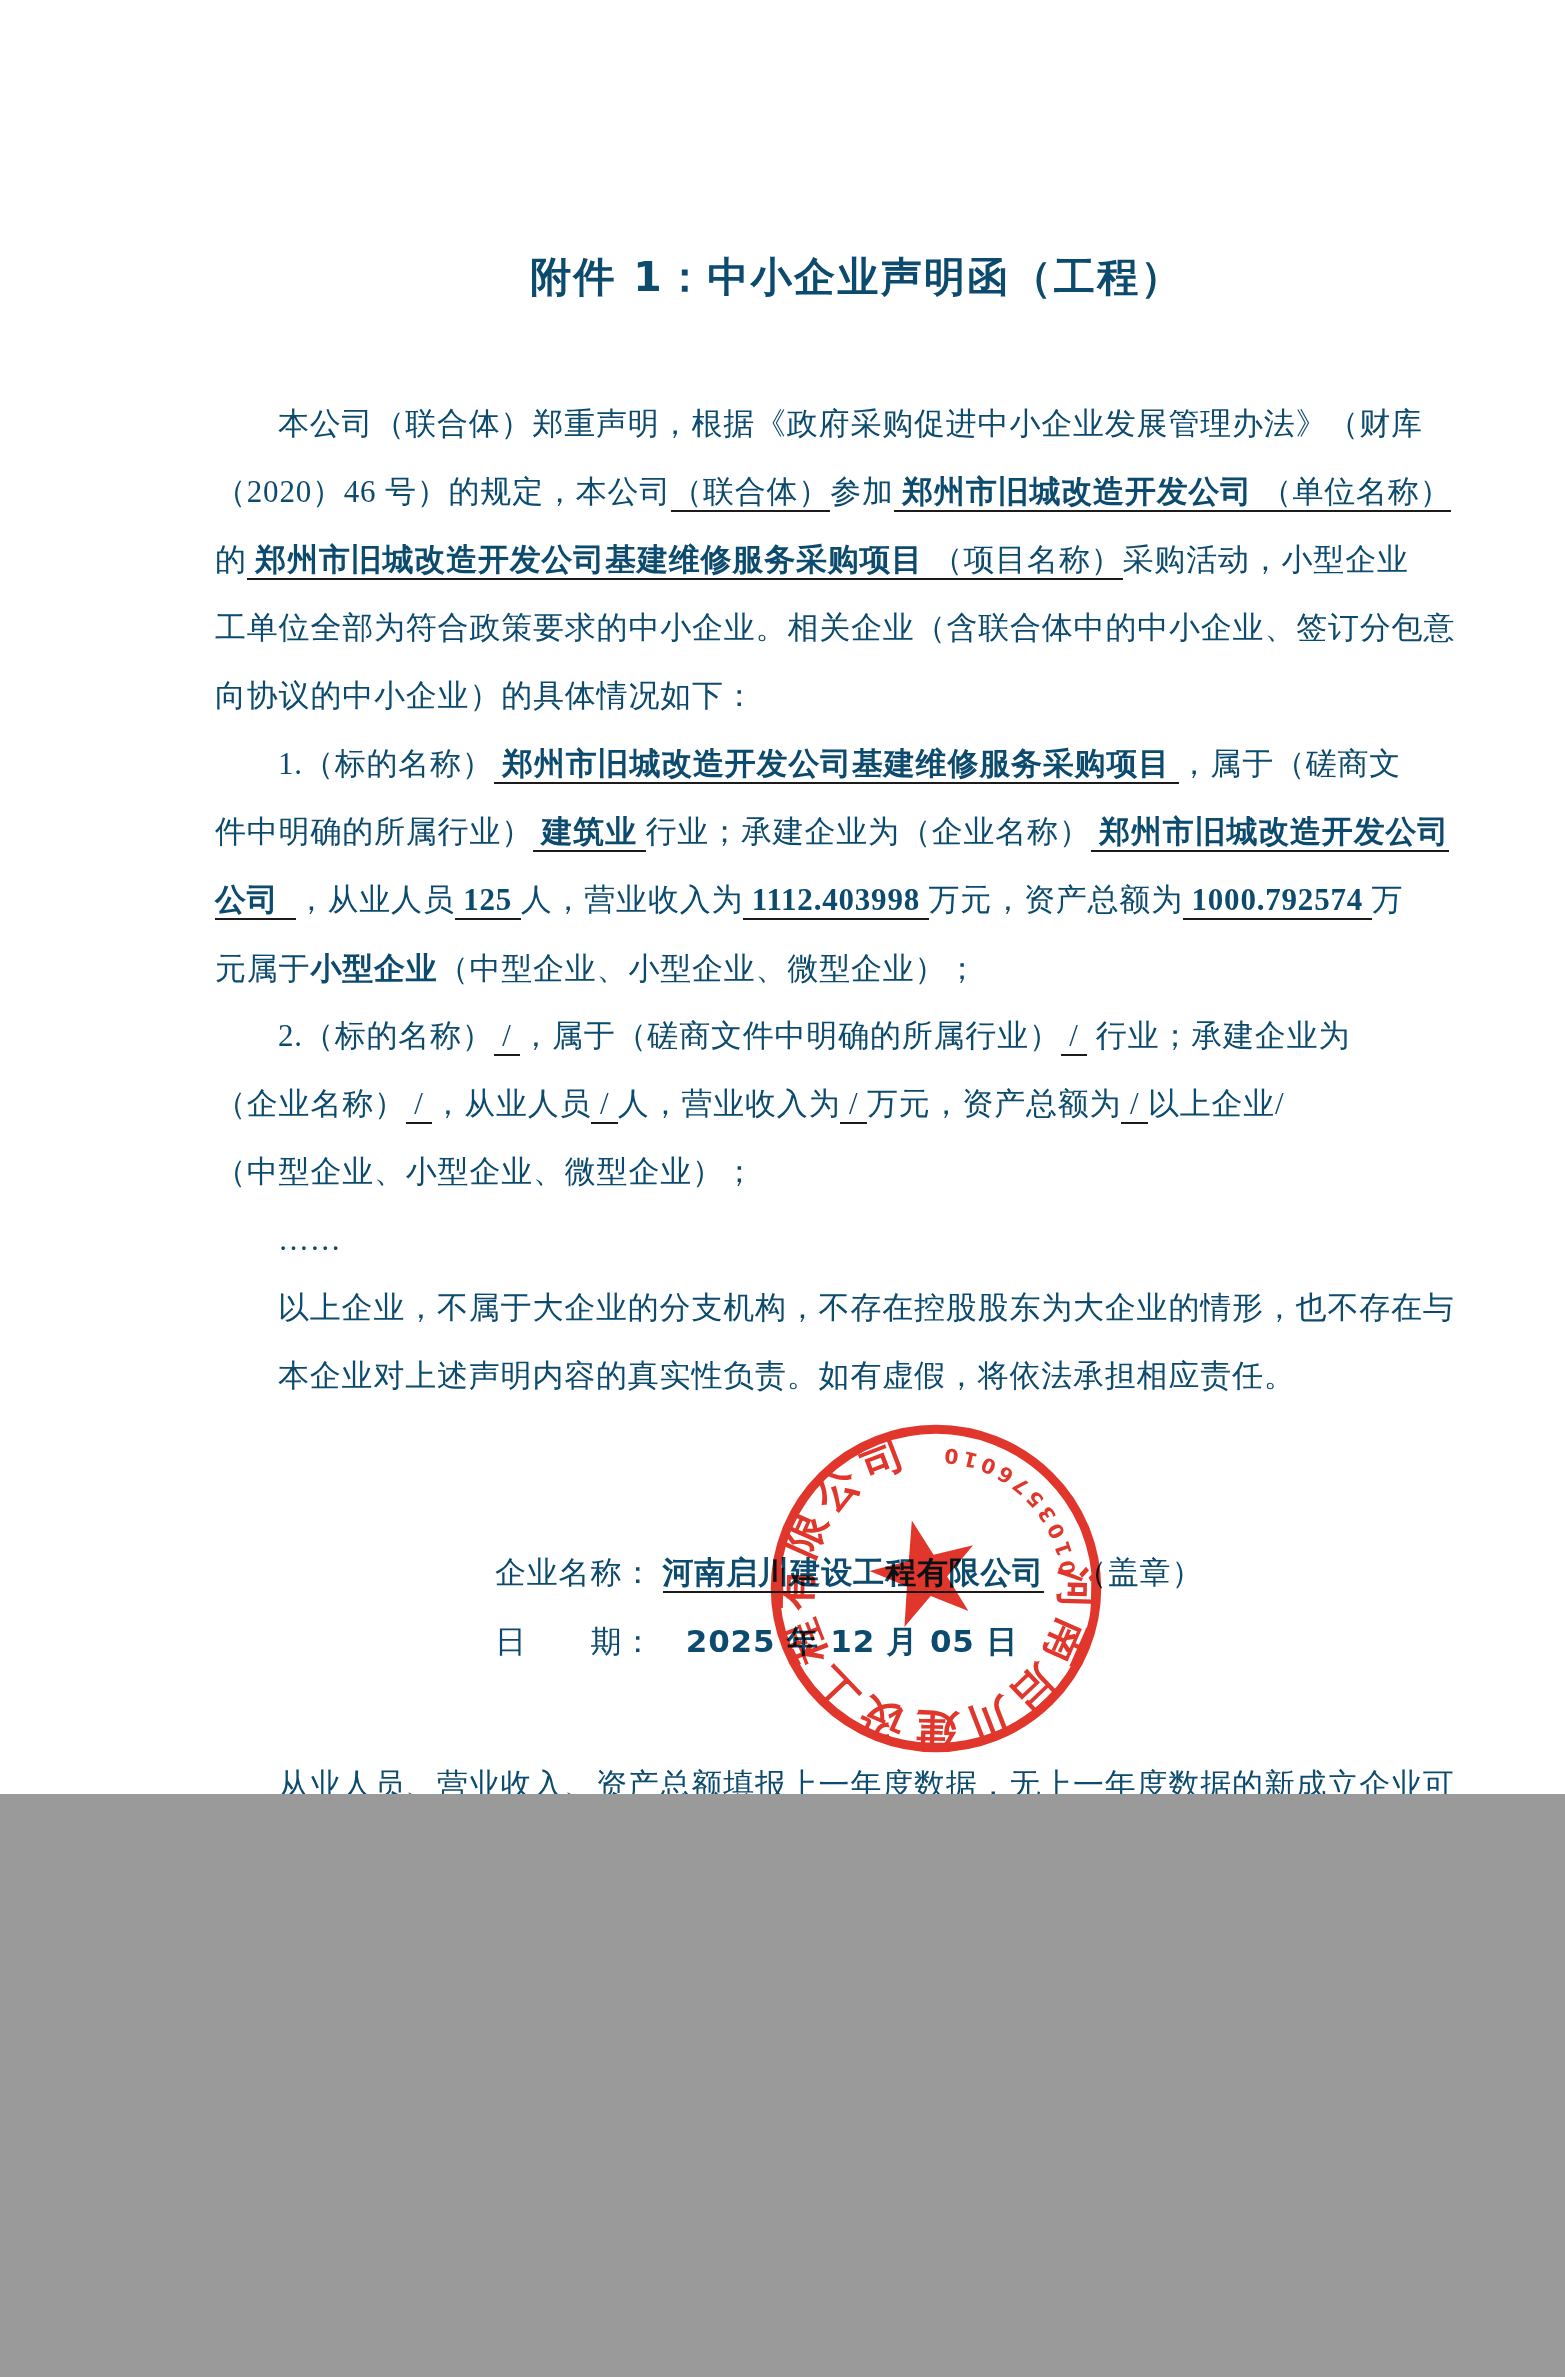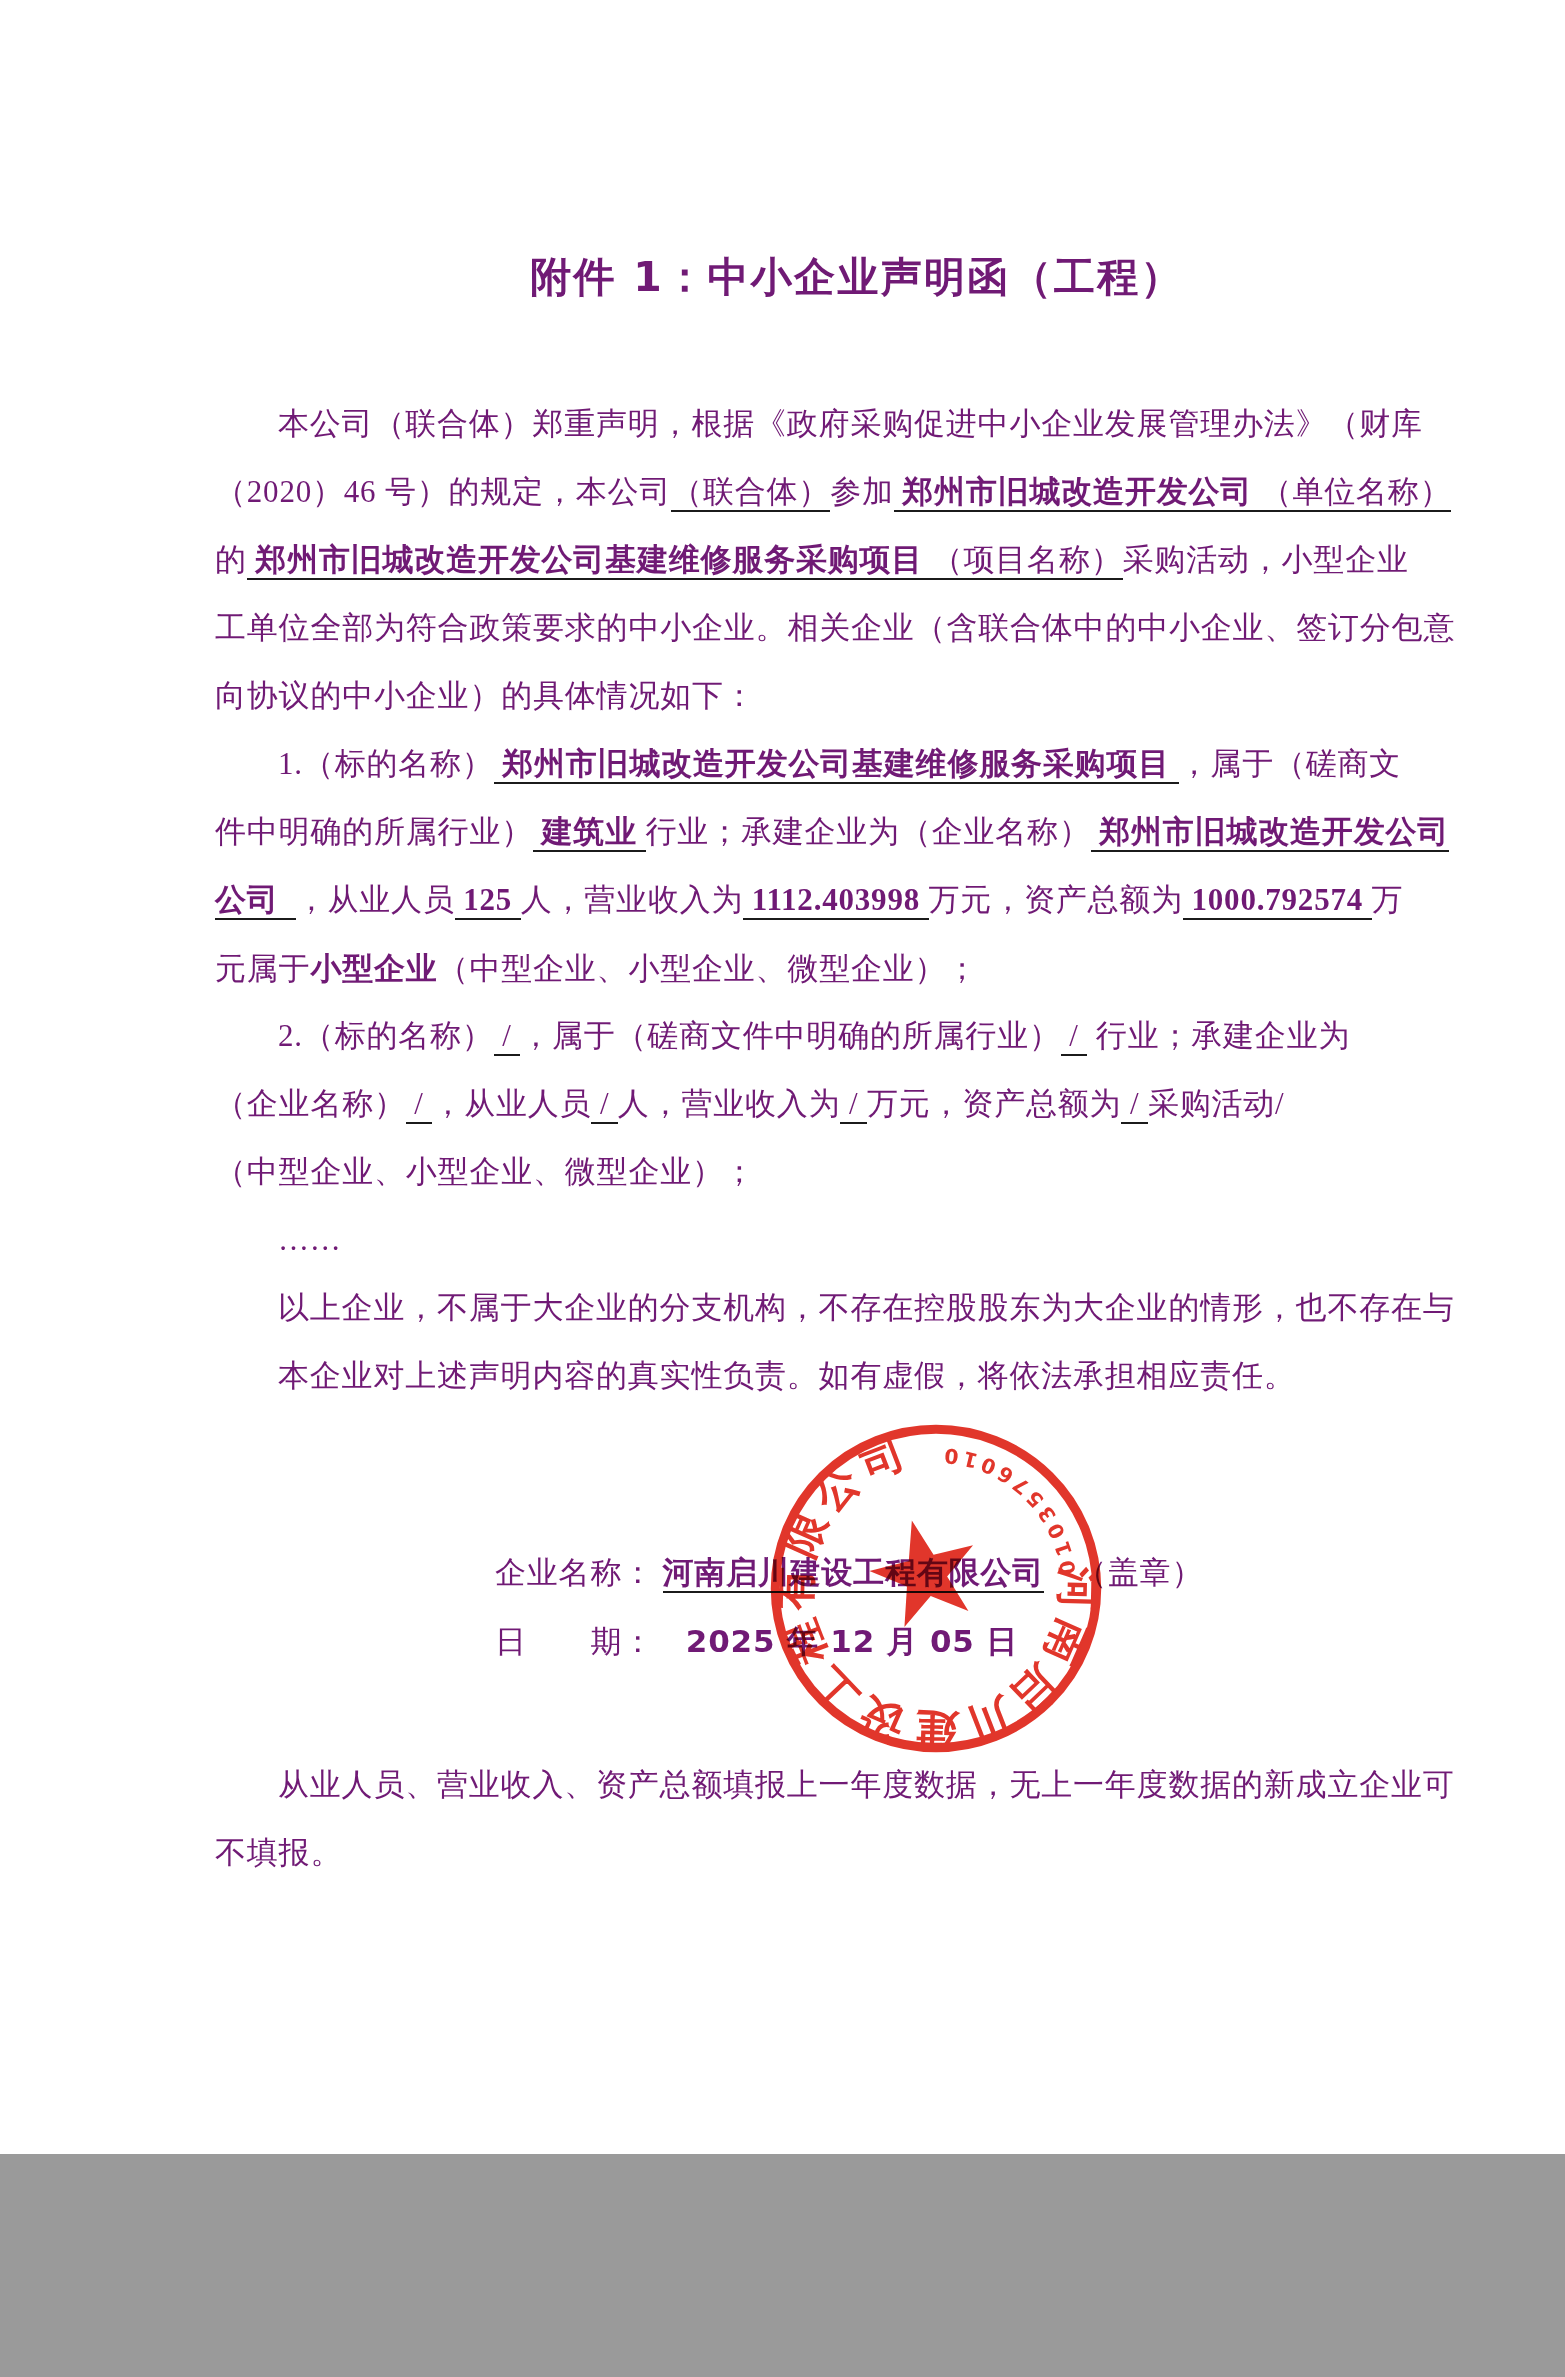--- a/index.html
+++ b/index.html
@@ -1,18 +1,18 @@
 <!DOCTYPE html>
 <html lang="zh" style="font-size:12px"><head>
 <meta charset="utf-8">
 <style>
   html,body{margin:0;padding:0;background:#9a9a9a;}
   .page{
-    position:relative;width:1566px;height:2154px;background:#ffffff;
-    font-family:"Liberation Serif","DejaVu Serif",serif;color:#701a75;
+    position:relative;width:1566px;height:1794px;background:#ffffff;
+    font-family:"Liberation Serif","DejaVu Serif",serif;color:#0c4a6e;
     overflow:hidden;margin:0 auto;
   }
   .title{
     position:absolute;left:215px;top:239px;width:1284px;height:76px;
     text-align:center;font-family:"DejaVu Sans","Liberation Sans",sans-serif;
     font-weight:800;font-size:41px;letter-spacing:2.3px;line-height:76px;
   }
   .bodylines{position:absolute;left:215px;top:390px;width:1284px;}
   .notelines{position:absolute;left:215px;top:1751px;width:1284px;font-family:Liberation Serif, serif;}
   .line{
@@ -54,21 +54,21 @@
       <div class="line indent"><span class="run">本公司（联合体）郑重声明，根据《政府采购促进中小企业发展管理办法》（财库</span></div>
       <div class="line"><span class="run">（2020）46 号）的规定，本公司</span><span class="run u">（联合体）</span><span class="run">参加</span><span class="run b u"> 郑州市旧城改造开发公司 </span><span class="run u">（单位名称）</span></div>
       <div class="line"><span class="run">的</span><span class="run b u"> 郑州市旧城改造开发公司基建维修服务采购项目 </span><span class="run u">（项目名称）</span><span class="run">采购活动，小型企业</span></div>
       <div class="line"><span class="run">工单位全部为符合政策要求的中小企业。相关企业（含联合体中的中小企业、签订分包意</span></div>
       <div class="line"><span class="run">向协议的中小企业）的具体情况如下：</span></div>
       <div class="line indent"><span class="run">1.（标的名称）</span><span class="run b u"> 郑州市旧城改造开发公司基建维修服务采购项目 </span><span class="run">，属于（磋商文</span></div>
       <div class="line"><span class="run">件中明确的所属行业）</span><span class="run b u"> 建筑业 </span><span class="run">行业；承建企业为（企业名称）</span><span class="run b u"> 郑州市旧城改造开发公司</span></div>
       <div class="line"><span class="run b u">公司  </span><span class="run">，从业人员</span><span class="run b u"> 125 </span><span class="run">人，营业收入为</span><span class="run b u"> 1112.403998 </span><span class="run">万元，资产总额为</span><span class="run b u"> 1000.792574 </span><span class="run">万</span></div>
       <div class="line"><span class="run">元属于</span><span class="run b">小型企业</span><span class="run">（中型企业、小型企业、微型企业）；</span></div>
       <div class="line indent"><span class="run">2.（标的名称）</span><span class="run u"> / </span><span class="run">，属于（磋商文件中明确的所属行业）</span><span class="run u"> / </span><span class="run"> 行业；承建企业为</span></div>
-      <div class="line"><span class="run">（企业名称）</span><span class="run u"> / </span><span class="run">，从业人员</span><span class="run u"> / </span><span class="run">人，营业收入为</span><span class="run u"> / </span><span class="run">万元，资产总额为</span><span class="run u"> / </span><span class="run">采购活动/</span></div>
+      <div class="line"><span class="run">（企业名称）</span><span class="run u"> / </span><span class="run">，从业人员</span><span class="run u"> / </span><span class="run">人，营业收入为</span><span class="run u"> / </span><span class="run">万元，资产总额为</span><span class="run u"> / </span><span class="run">以上企业/</span></div>
       <div class="line"><span class="run">（中型企业、小型企业、微型企业）；</span></div>
       <div class="line indent"><span class="run">……</span></div>
       <div class="line indent"><span class="run">以上企业，不属于大企业的分支机构，不存在控股股东为大企业的情形，也不存在与</span></div>
       <div class="line indent"><span class="run">本企业对上述声明内容的真实性负责。如有虚假，将依法承担相应责任。</span></div>
     </div>
 
   <div class="sig">
     <div class="sigrow"><span>企业名称：</span><span> </span><span class="b u">河南启川建设工程有限公司</span><span>　</span><span>（盖章）</span></div>
     <div class="sigrow"><span>日　　期：</span><span>　</span><span class="b">2025 年 12 月 05 日</span></div>
   </div>

